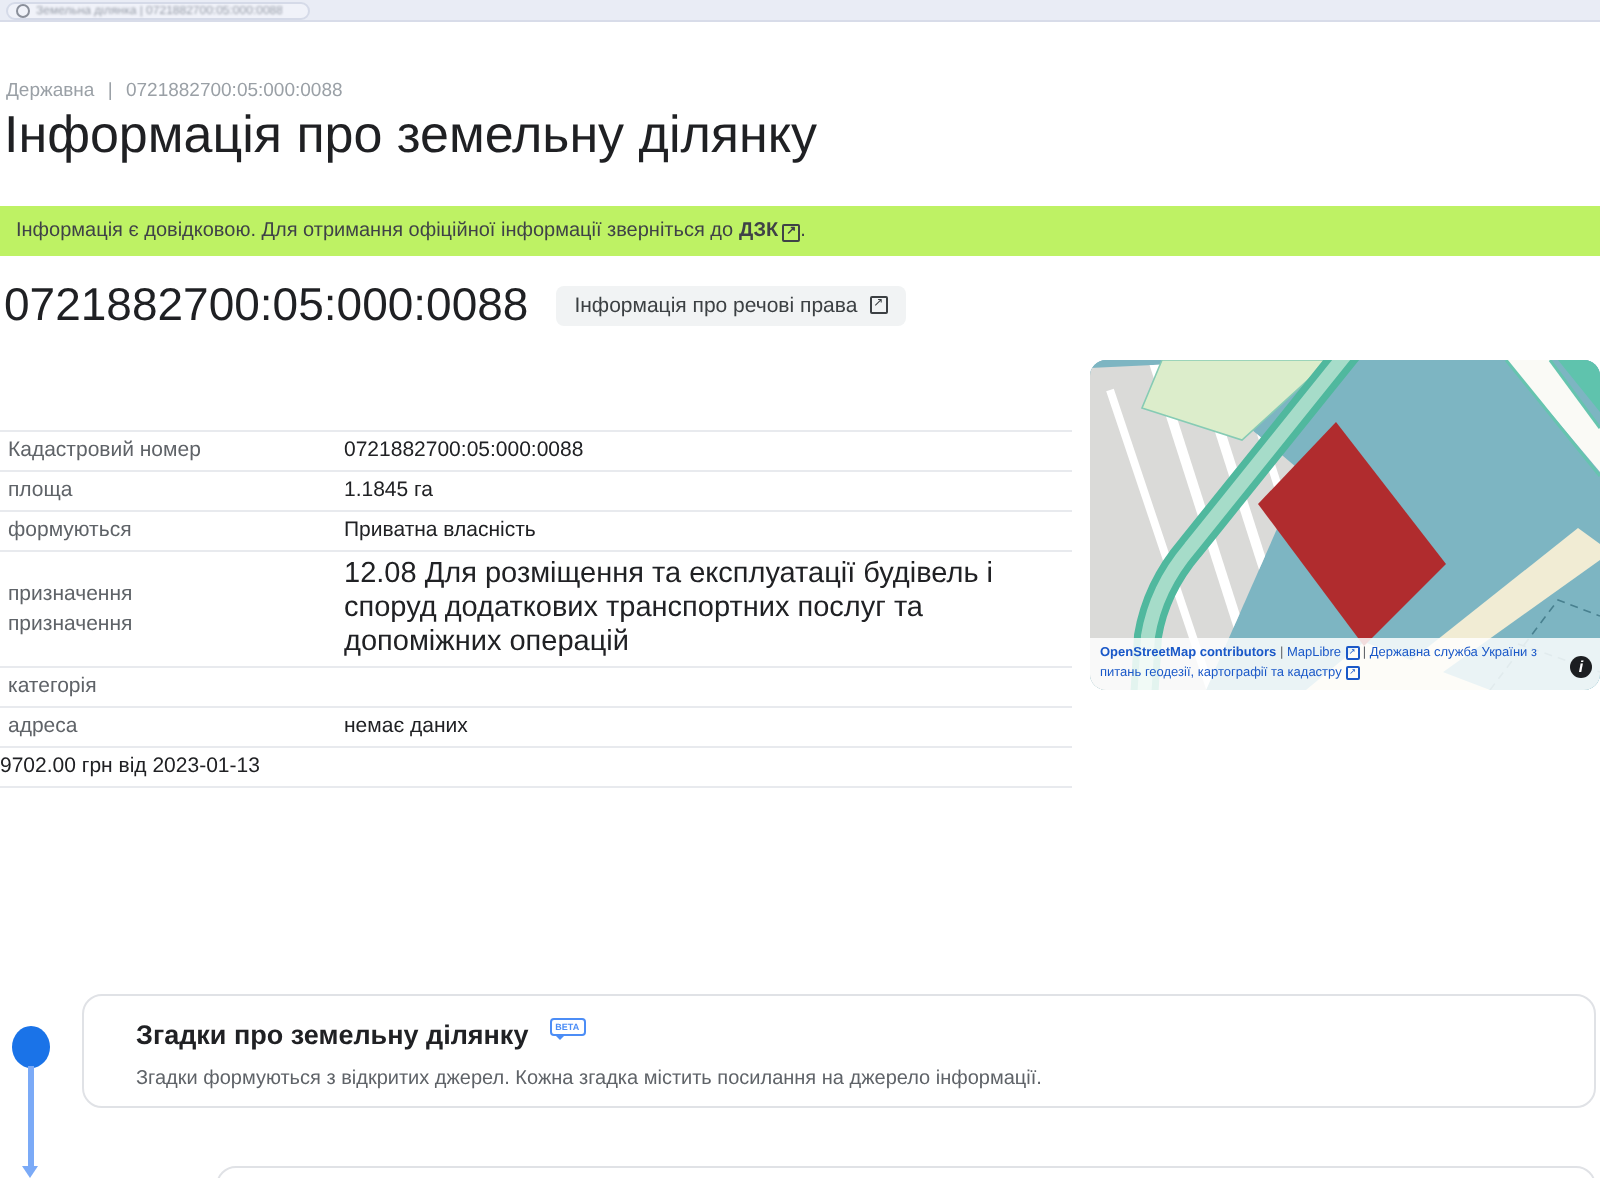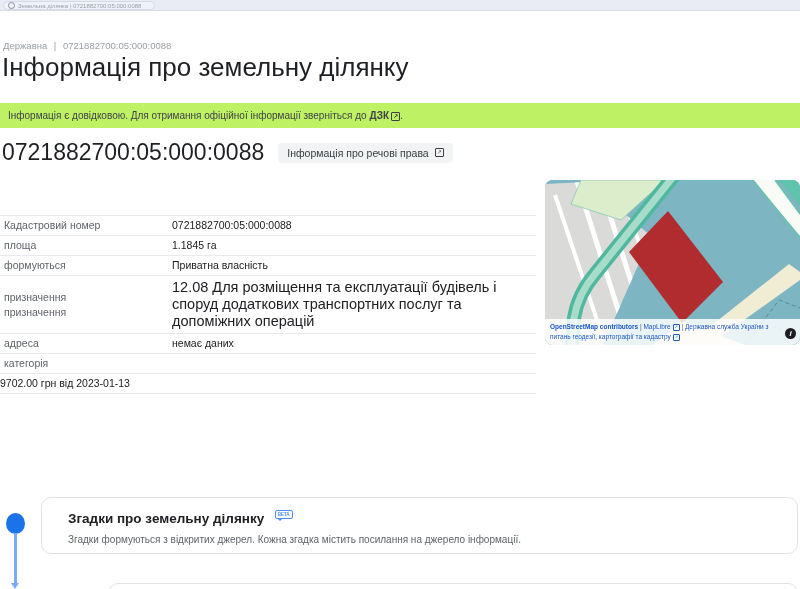--- a/index.html
+++ b/index.html
@@ -99,27 +99,27 @@
       <div class="dlabel">формуються</div>
       <div class="dvalue">Приватна власність</div>
     </div>
     <div class="drow big">
       <div class="dlabel">
         <span>призначення</span>
         <span>призначення</span>
       </div>
       <div class="dvalue">12.08 Для розміщення та експлуатації будівель і споруд додаткових транспортних послуг та допоміжних операцій</div>
     </div>
+    <div class="drow empty">
+      <div class="dlabel">категорія</div>
+      <div class="dvalue"></div>
+    </div>
     <div class="drow">
       <div class="dlabel">адреса</div>
       <div class="dvalue">немає даних</div>
-    </div>
-    <div class="drow empty">
-      <div class="dlabel">категорія</div>
-      <div class="dvalue"></div>
     </div>
     <div class="drow">
       <div class="dvalue">9702.00 грн від 2023-01-13</div>
     </div>
   </div>
 
 <div class="map-card">
   <svg width="255" height="165" viewBox="0 0 255 165">
     <rect width="255" height="165" fill="#7db5c2"></rect>
     <clipPath id="gz">

